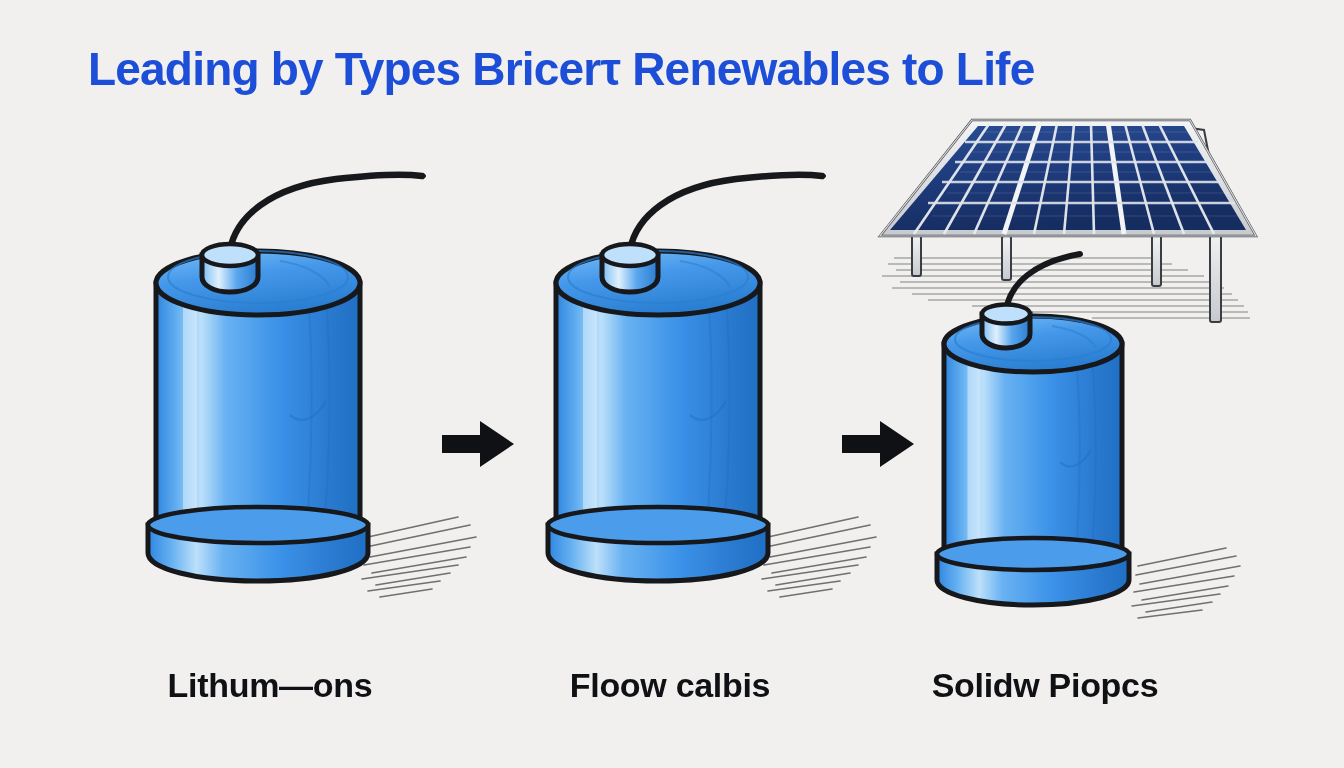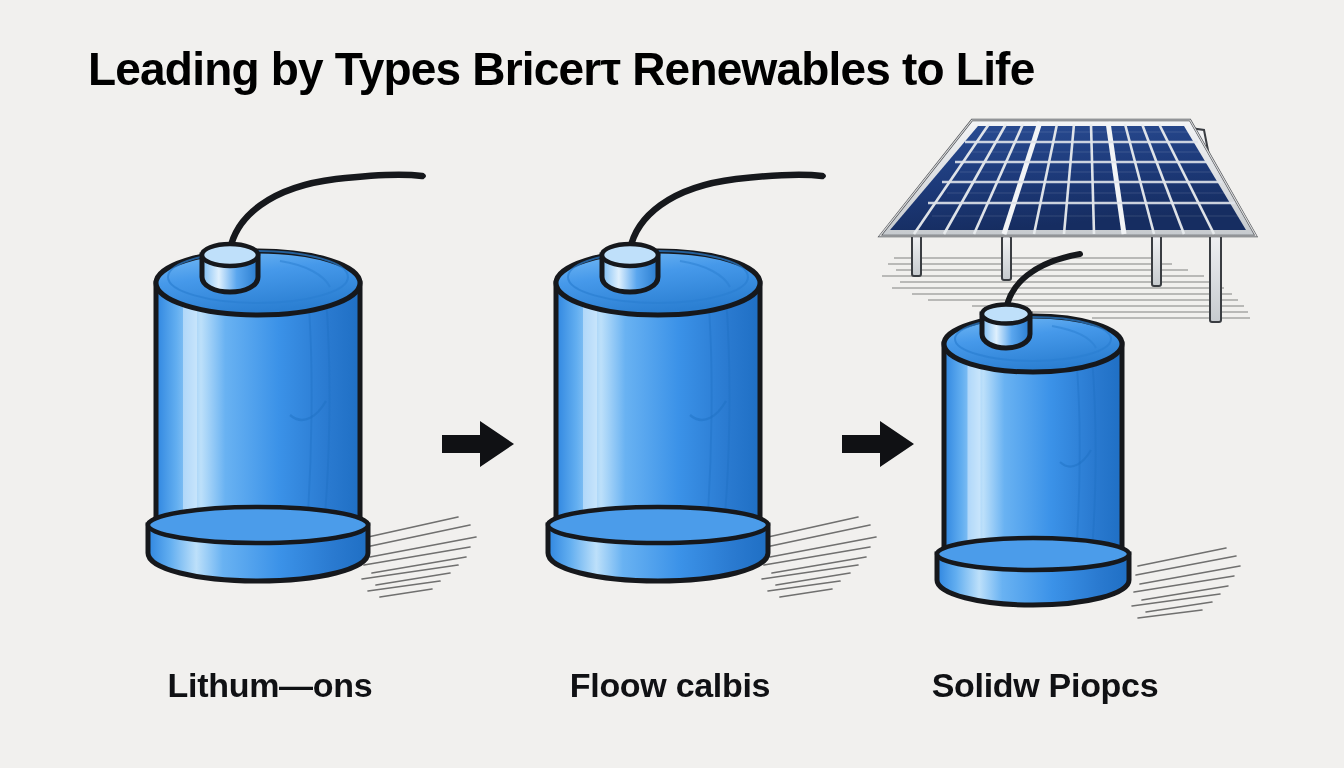--- a/index.html
+++ b/index.html
@@ -11,21 +11,21 @@
   }
   #stage{position:absolute;inset:0;}
 
   .title{
     position:absolute;
     left:88px; top:46px;
     width:1180px;
     font-size:46px;
     font-weight:bold;
     letter-spacing:-0.8px;
-    color:#000000;
+    color:#1d4ed8;
     white-space:nowrap;
     line-height:1.0;
   }
   .stepcap{
     position:absolute;
     text-align:center;
     font-size:34px;
     font-weight:bold;
     color:#101114;
     letter-spacing:-0.3px;

